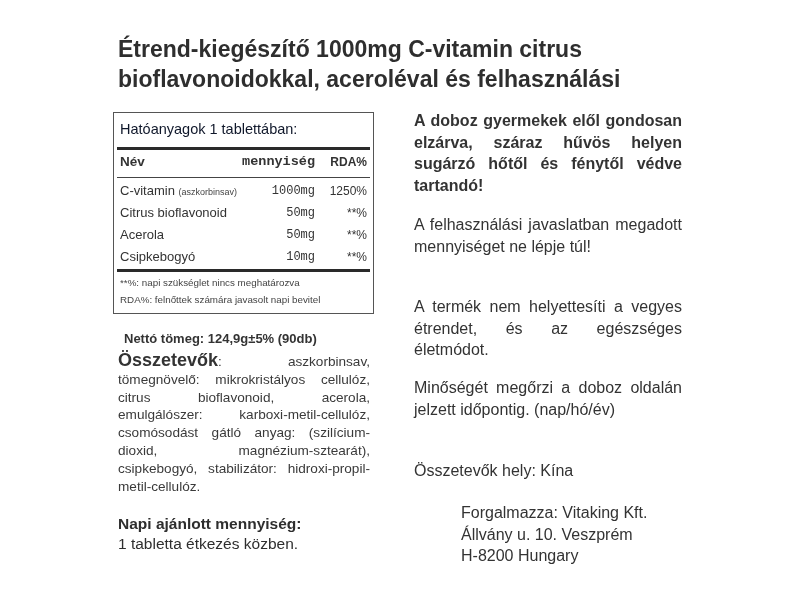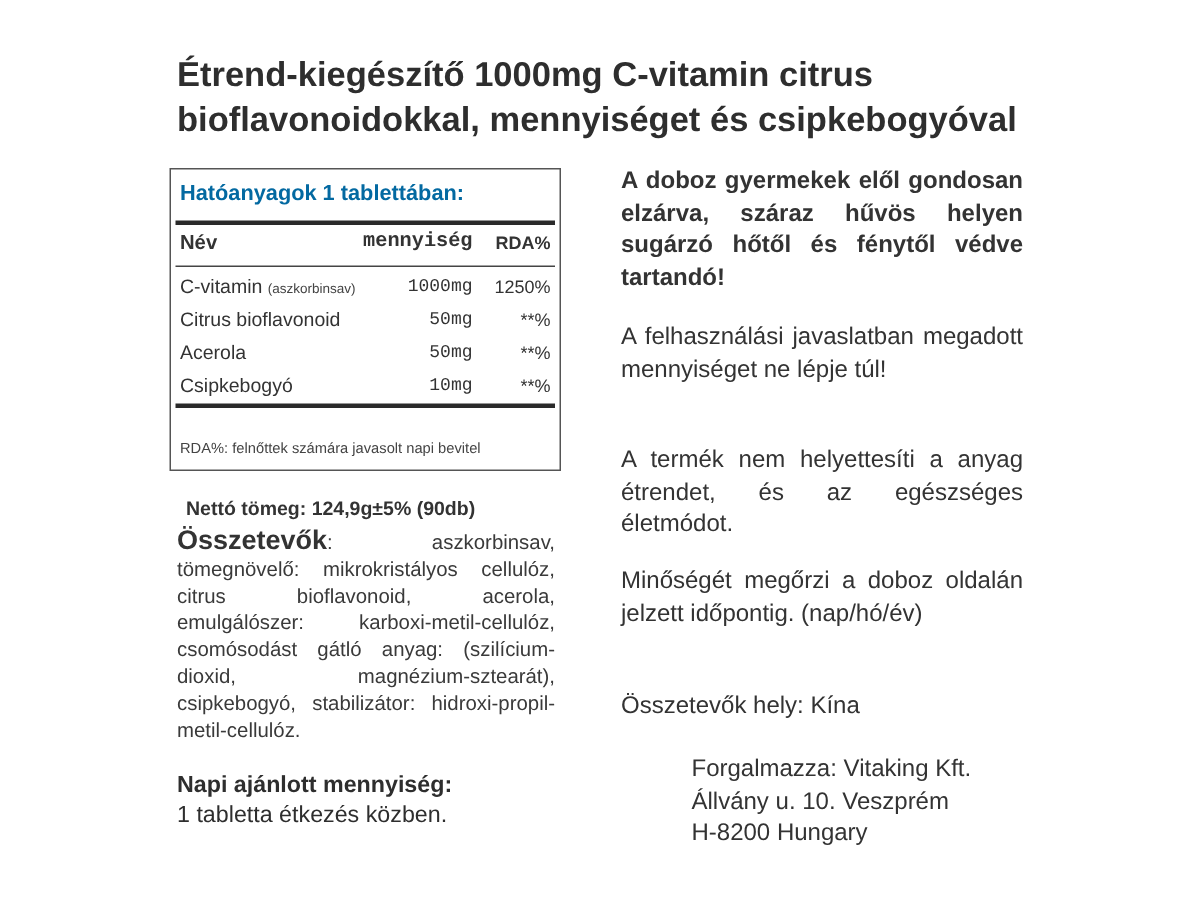--- a/index.html
+++ b/index.html
@@ -10,21 +10,21 @@
   .title {
     position: absolute; left: 118px; top: 34px; width: 600px;
     font-size: 23px; font-weight: bold; line-height: 30px; color: #2e2e2e; margin: 0;
   }
   .title span { display: block; white-space: nowrap; }
   .nutri-box {
     position: absolute; left: 113px; top: 112px; width: 261px; height: 202px;
     border: 1.5px solid #555; box-sizing: border-box;
   }
   .nutri-title {
-    position: absolute; left: 6px; top: 8px; font-size: 14.5px; font-weight: bold; color: #0369a1;
+    position: absolute; left: 6px; top: 8px; font-size: 14.5px; font-weight: normal; color: #0f172a;
   }
   .rule-thick { position: absolute; left: 3px; right: 3px; height: 3px; background: #2a2a2a; }
   .rule-thin { position: absolute; left: 3px; right: 3px; height: 1px; background: #444; }
   .row { position: absolute; left: 6px; right: 6px; height: 20px; font-size: 13px; color: #333; }
   .row .c1 { position: absolute; left: 0; white-space: nowrap; }
   .row .c2 { position: absolute; right: 52px; text-align: right; white-space: nowrap; font-family: Liberation Mono, monospace; }
   .row .c3 { position: absolute; right: 0; text-align: right; white-space: nowrap; }
   .row.head { font-weight: bold; font-size: 13.5px; }
   .row.head .c3 { font-size: 12px; top: 1px; }
   .row .c1-sub { font-size: 9px; color: #444; }
@@ -53,21 +53,21 @@
   .p3 { top: 377px; }
   .p4 { top: 460px; }
   .p5 { top: 502px; text-align: left; margin-left: 47px; }
   .line { display: block; }
 </style>
 </head>
 <body>
 
 <h1 class="title">
   <span>Étrend-kiegészítő 1000mg C-vitamin citrus</span>
-  <span>bioflavonoidokkal, mennyiséget és csipkebogyóval</span>
+  <span>bioflavonoidokkal, aceroléval és felhasználási</span>
 </h1>
 
 <div class="nutri-box">
   <div class="nutri-title">Hatóanyagok 1 tablettában:</div>
   <div class="rule-thick" style="top:34px;"></div>
 
   <div class="row head" style="top:41px;">
     <span class="c1">Név</span>
     <span class="c2">mennyiség</span>
     <span class="c3">RDA%</span>
@@ -89,34 +89,35 @@
     <span class="c2">50mg</span>
     <span class="c3">**%</span>
   </div>
   <div class="row data" style="top:136px;">
     <span class="c1">Csipkebogyó</span>
     <span class="c2">10mg</span>
     <span class="c3">**%</span>
   </div>
 
   <div class="rule-thick" style="top:156px;"></div>
+  <div class="footnote" style="top:164px;">**%: napi szükséglet nincs meghatározva</div>
   <div class="footnote" style="top:181px;">RDA%: felnőttek számára javasolt napi bevitel</div>
 </div>
 
 <div class="net-weight">Nettó tömeg: 124,9g±5% (90db)</div>
 
 <div class="ingredients"><span class="lbl">Összetevők</span><span>: aszkorbinsav, tömegnövelő: mikrokristályos cellulóz, citrus bioflavonoid, acerola, emulgálószer: karboxi-metil-cellulóz, csomósodást gátló anyag: (szilícium-dioxid, magnézium-sztearát), csipkebogyó, stabilizátor: hidroxi-propil-metil-cellulóz.</span></div>
 
 <div class="daily">
   <span class="lbl">Napi ajánlott mennyiség:</span>
   <span>1 tabletta étkezés közben.</span>
 </div>
 
 <div class="right-col warning">A doboz gyermekek elől gondosan elzárva, száraz hűvös helyen sugárzó hőtől és fénytől védve tartandó!</div>
 <div class="right-col para p1">A felhasználási javaslatban megadott mennyiséget ne lépje túl!</div>
-<div class="right-col para p2">A termék nem helyettesíti a anyag étrendet, és az egészséges életmódot.</div>
+<div class="right-col para p2">A termék nem helyettesíti a vegyes étrendet, és az egészséges életmódot.</div>
 <div class="right-col para p3">Minőségét megőrzi a doboz oldalán jelzett időpontig. (nap/hó/év)</div>
 <div class="right-col para p4">Összetevők hely: Kína</div>
 <div class="right-col para p5">
   <span class="line">Forgalmazza: Vitaking Kft.</span>
   <span class="line">Állvány u. 10.  Veszprém</span>
   <span class="line">H-8200 Hungary</span>
 </div>
 
 </body></html>

